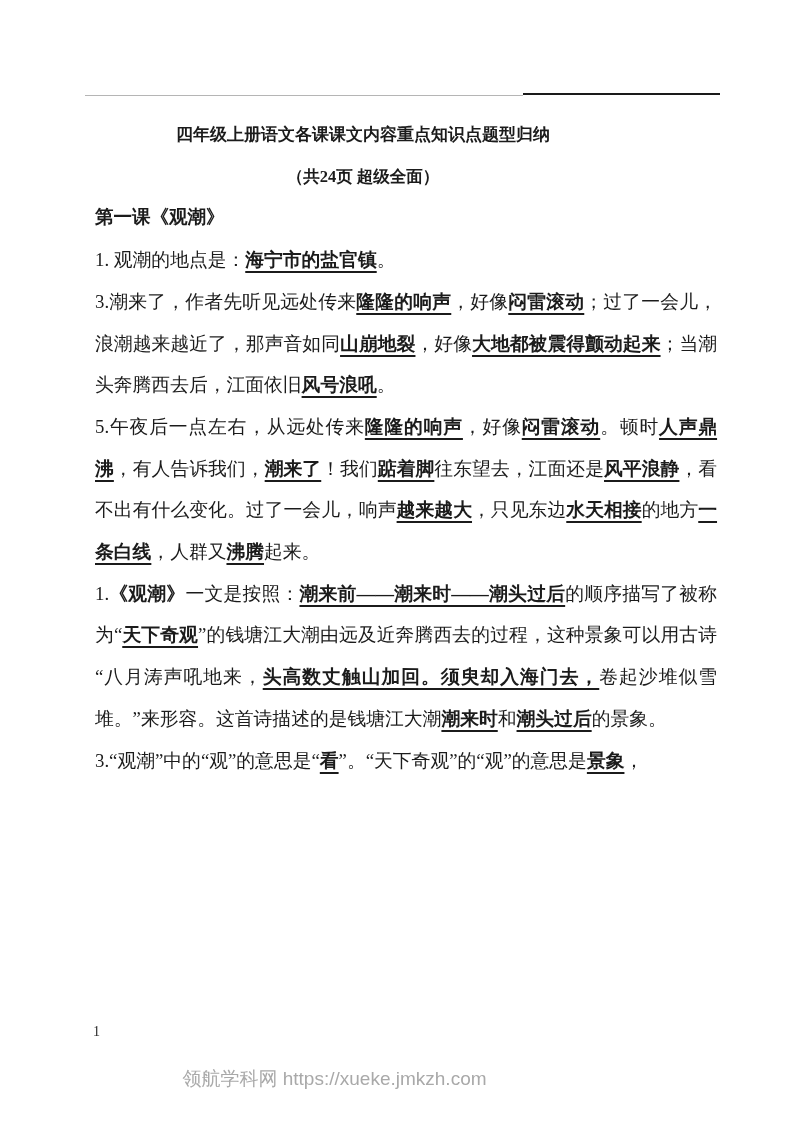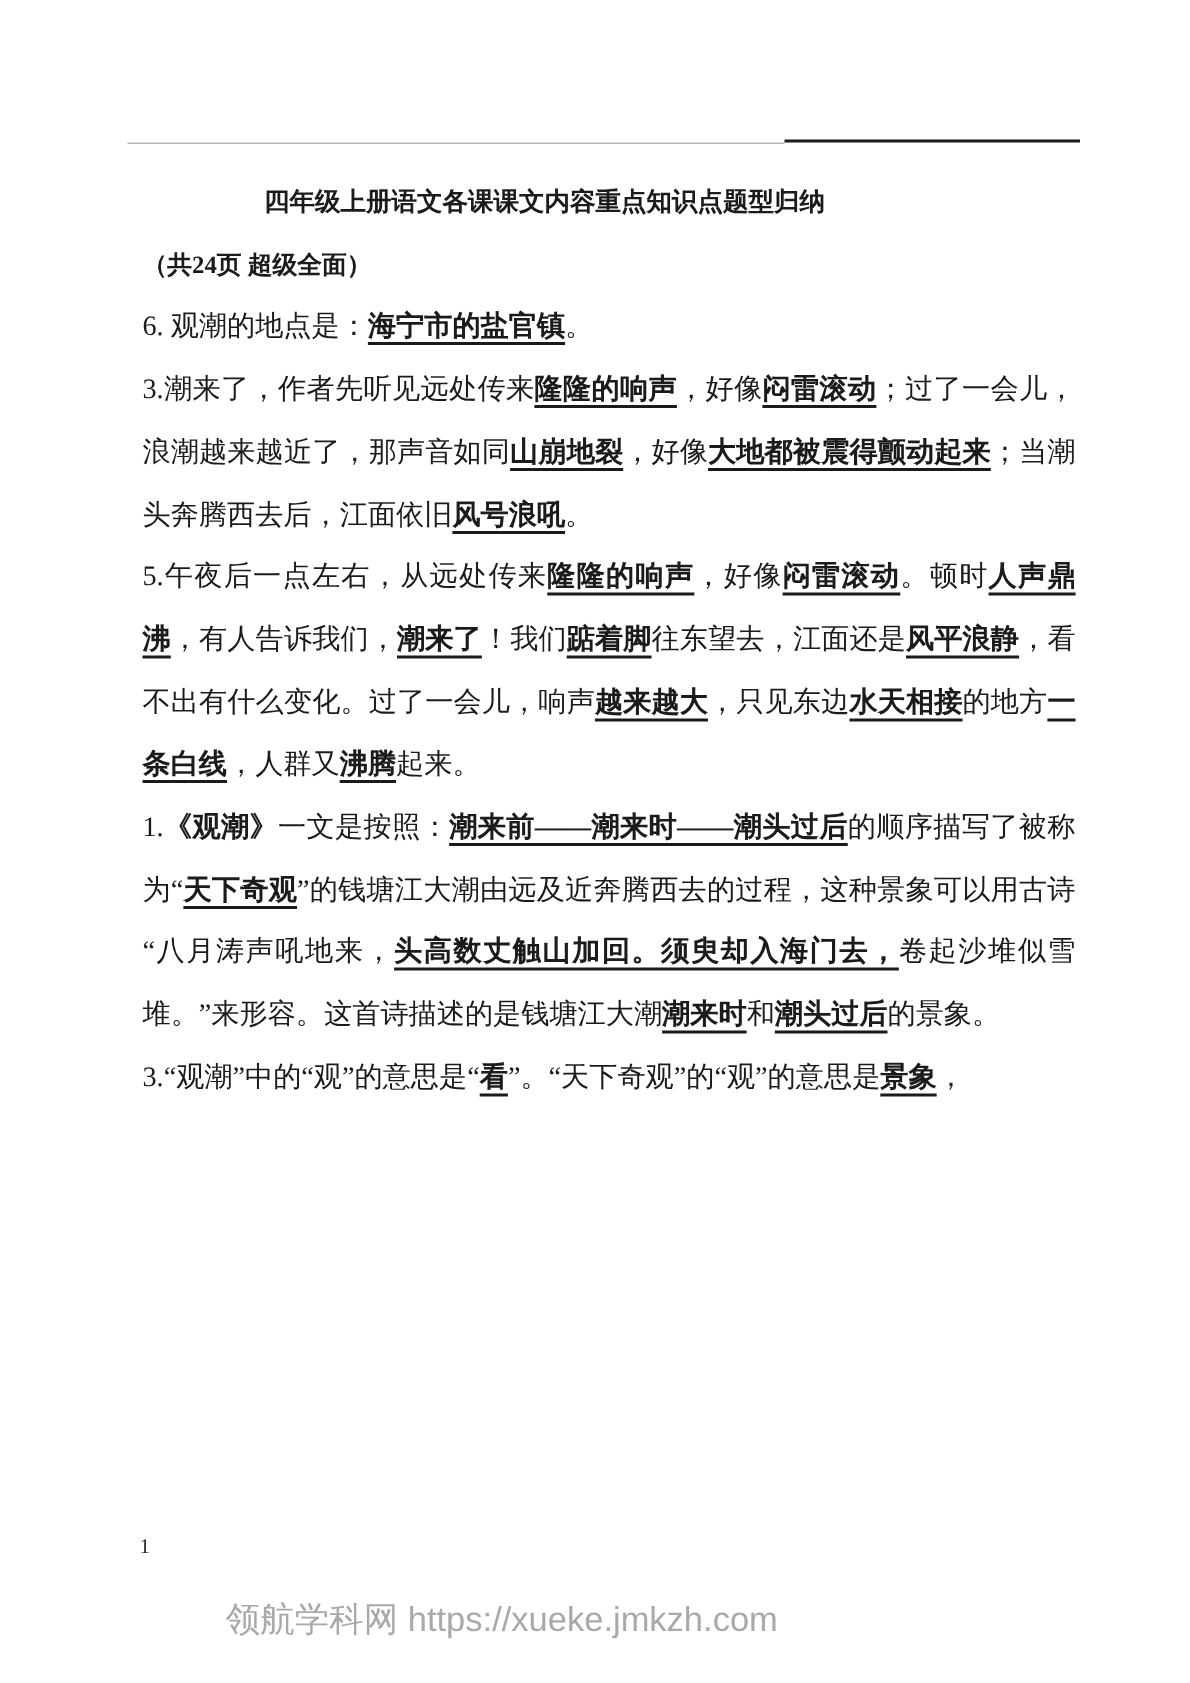--- a/index.html
+++ b/index.html
@@ -35,21 +35,21 @@
     margin: 0;
     padding-right: 86px;
     text-align: center;
     font-size: 17px;
     font-weight: bold;
     line-height: 41.7px;
   }
   .doc-subtitle {
     margin: 0;
     padding-right: 86px;
-    text-align: left;
+    text-align: center;
     font-size: 16.5px;
     font-weight: bold;
     line-height: 41.7px;
   }
   .sec-heading {
     margin: 0;
     font-size: 18.5px;
     font-weight: bold;
     line-height: 41.7px;
   }
@@ -72,37 +72,38 @@
     font-size: 14px;
     line-height: 18px;
     color: #2a2a2a;
   }
   .footer {
     position: absolute;
     left: 0; top: 1068px;
     width: 669px;
     text-align: center;
     font-family: "Liberation Sans", "DejaVu Sans", sans-serif;
-    font-size: 23px;
+    font-size: 19px;
     line-height: 22px;
     color: var(--footer-color, #a9a9a9);
   }
 </style>
 </head>
 <body>
 
 <div class="page">
   <div class="rule-light"></div>
   <div class="rule-dark"></div>
 
   <div class="content">
     <h1 class="doc-title">四年级上册语文各课课文内容重点知识点题型归纳</h1>
     <h2 class="doc-subtitle">（共24页 超级全面）</h2>
+    <h3 class="sec-heading">第一课《观潮》</h3>
     <div id="lesson-paras">
-        <p class="para"><span class="n">6. 观潮的地点是：</span><span class="bu">海宁市的盐官镇</span><span class="n">。</span></p>
+        <p class="para"><span class="n">1. 观潮的地点是：</span><span class="bu">海宁市的盐官镇</span><span class="n">。</span></p>
         <p class="para"><span class="n">3.潮来了，作者先听见远处传来</span><span class="bu">隆隆的响声</span><span class="n">，好像</span><span class="bu">闷雷滚动</span><span class="n">；过了一会儿，浪潮越来越近了，那声音如同</span><span class="bu">山崩地裂</span><span class="n">，好像</span><span class="bu">大地都被震得颤动起来</span><span class="n">；当潮头奔腾西去后，江面依旧</span><span class="bu">风号浪吼</span><span class="n">。</span></p>
         <p class="para"><span class="n">5.午夜后一点左右，从远处传来</span><span class="bu">隆隆的响声</span><span class="n">，好像</span><span class="bu">闷雷滚动</span><span class="n">。顿时</span><span class="bu">人声鼎沸</span><span class="n">，有人告诉我们，</span><span class="bu">潮来了</span><span class="n">！我们</span><span class="bu">踮着脚</span><span class="n">往东望去，江面还是</span><span class="bu">风平浪静</span><span class="n">，看不出有什么变化。过了一会儿，响声</span><span class="bu">越来越大</span><span class="n">，只见东边</span><span class="bu">水天相接</span><span class="n">的地方</span><span class="bu">一条白线</span><span class="n">，人群又</span><span class="bu">沸腾</span><span class="n">起来。</span></p>
       </div>
     <div id="fill-paras">
         <p class="para"><span class="n">1.</span><span class="b">《观潮》</span><span class="n">一文是按照：</span><span class="bu">潮来前——潮来时——潮头过后</span><span class="n">的顺序描写了被称为“</span><span class="bu">天下奇观</span><span class="n">”的钱塘江大潮由远及近奔腾西去的过程，这种景象可以用古诗“八月涛声吼地来，</span><span class="bu">头高数丈触山加回。须臾却入海门去，</span><span class="n">卷起沙堆似雪堆。”来形容。这首诗描述的是钱塘江大潮</span><span class="bu">潮来时</span><span class="n">和</span><span class="bu">潮头过后</span><span class="n">的景象。</span></p>
         <p class="para"><span class="n">3.“观潮”中的“观”的意思是“</span><span class="bu">看</span><span class="n">”。“天下奇观”的“观”的意思是</span><span class="bu">景象</span><span class="n">，</span></p>
       </div>
   </div>
 
   <div class="pagenum">1</div>

